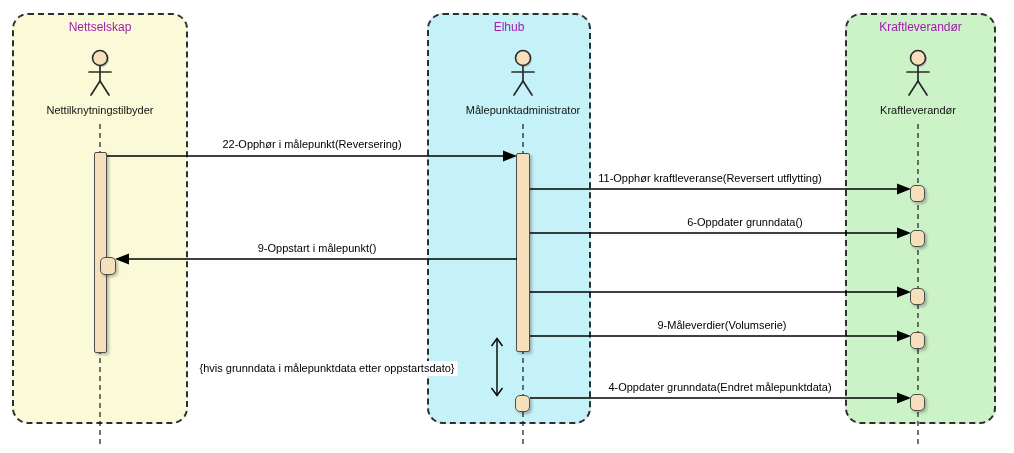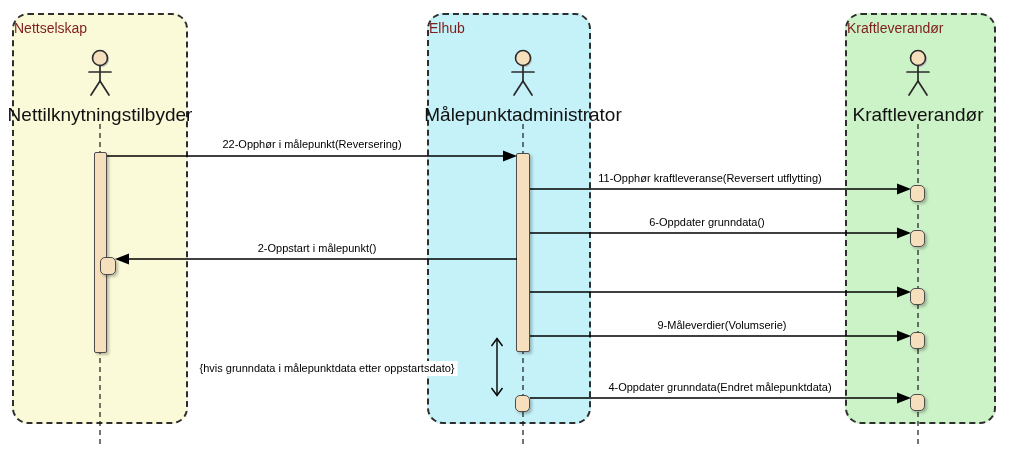--- a/index.html
+++ b/index.html
@@ -8,27 +8,27 @@
     font-family:"Liberation Sans", sans-serif;color:#111;
   }
   .lane{
     position:absolute;top:13px;height:411px;border:2px dashed #2e2e2e;border-radius:16px;
     box-sizing:border-box;
   }
   .lane1{left:12px;width:176px;background:#FBFAD8;}
   .lane2{left:427px;width:164px;background:#C5F1F8;}
   .lane3{left:845px;width:151px;background:#CCF2C7;}
   .lane-title{
-    position:absolute;top:5px;left:0;width:100%;
-    font-size:14px;color:#7f1d1d;
+    position:absolute;top:5px;left:0;width:100%;text-align:center;
+    font-size:12px;color:#a21caf;
   }
   .actor{position:absolute;top:48px;width:36px;height:50px;}
   .actor-label{
     position:absolute;top:104px;transform:translateX(-50%);white-space:nowrap;
-    font-size:19px;color:#111;
+    font-size:11px;color:#111;
   }
   svg.overlay{position:absolute;left:0;top:0;z-index:3;}
   svg.under{z-index:1;}
   .bar{
     position:absolute;background:#F6DFBC;border:1.2px solid #4d4d4d;border-radius:2px;
     box-sizing:border-box;box-shadow:2px 2px 3px rgba(0,0,0,0.25);z-index:2;
   }
   .bar.small{border-radius:5px;}
   .msg{
     position:absolute;transform:translateX(-50%);white-space:nowrap;background:#fff;
@@ -130,19 +130,19 @@
     </g>
     <g stroke="#000" stroke-width="1.4" fill="none">
       <line x1="497" y1="339" x2="497" y2="395"></line>
       <polyline points="491.5,346 497,338.5 502.5,346"></polyline>
       <polyline points="491.5,388 497,395.5 502.5,388"></polyline>
     </g>
   </svg>
 
   <div class="msg" style="left:312px;top:137px">22-Opphør i målepunkt(Reversering)</div>
   <div class="msg" style="left:710px;top:171px">11-Opphør kraftleveranse(Reversert utflytting)</div>
-  <div class="msg" style="left:707px;top:215px">6-Oppdater grunndata()</div>
-  <div class="msg" style="left:317px;top:241px">2-Oppstart i målepunkt()</div>
+  <div class="msg" style="left:745px;top:215px">6-Oppdater grunndata()</div>
+  <div class="msg" style="left:317px;top:241px">9-Oppstart i målepunkt()</div>
   <div class="msg" style="left:722px;top:318px">9-Måleverdier(Volumserie)</div>
   <div class="msg" style="left:720px;top:380px">4-Oppdater grunndata(Endret målepunktdata)</div>
   <div class="msg" style="left:327px;top:361px">{hvis grunndata i målepunktdata etter oppstartsdato}</div>
 
 </div>
 
 </body></html>

